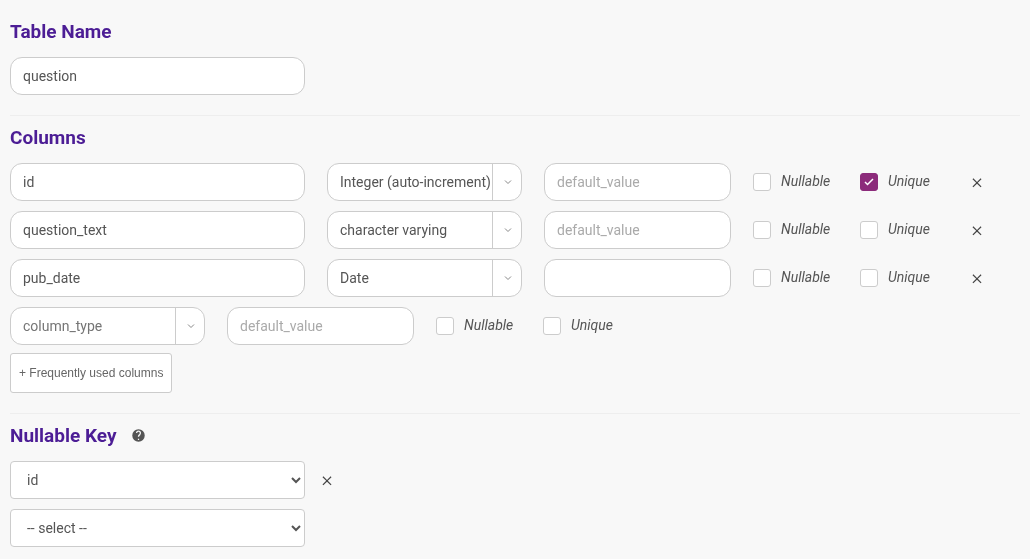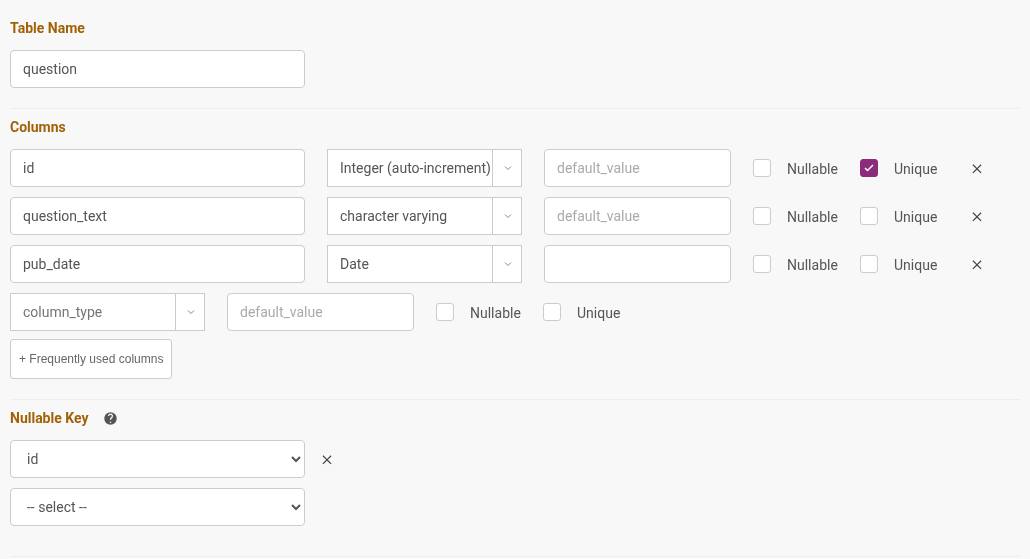--- a/index.html
+++ b/index.html
@@ -9,33 +9,33 @@
       color: #444;
       padding: 10px;
       font-size: 14px;
     }
     .section {
       padding: 10px 0 20px 0;
       border-bottom: 1px solid #eee;
     }
     .section-title {
       font-weight: 700;
-      color: #a16207;
+      color: #4c1d95;
       margin-bottom: 14px;
-      font-size: 14px;
+      font-size: 19px;
       display: flex;
       align-items: center;
       gap: 14px;
     }
     .text-input {
       width: 295px;
       height: 38px;
       padding: 8px 12px;
       border: 1px solid #ccc;
-      border-radius: 4px;
+      border-radius: 12px;
       background: #fff;
       font-size: 14px;
       color: #555;
       font-family: inherit;
     }
     .text-input::placeholder { color: #aaa; }
     .columns-list { display: flex; flex-direction: column; gap: 10px; }
     .column-row {
       display: flex;
       align-items: center;
@@ -44,43 +44,44 @@
     .col-name { width: 295px; }
     .select-wrap {
       position: relative;
       width: 195px;
     }
     .select-input {
       width: 100%;
       height: 38px;
       padding: 8px 12px;
       border: 1px solid #ccc;
-      border-radius: 0;
+      border-radius: 12px;
       background: #fff;
       font-size: 14px;
       color: #555;
       font-family: inherit;
     }
     .select-input.placeholder { color: #404040; }
     .chevron-btn {
       position: absolute;
       right: 0; top: 0; bottom: 0;
       width: 30px;
       border-left: 1px solid #ccc;
       display: flex;
       align-items: center;
       justify-content: center;
       cursor: pointer;
     }
     .col-default { width: 187px; }
     .checkbox-group {
       display: flex;
-      align-items: flex-end;
-      gap: 16px;
+      align-items: flex-start;
+      gap: 10px;
       width: 85px;
+      font-style: italic;
     }
     .checkbox {
       width: 18px;
       height: 18px;
       border: 1px solid #ccc;
       border-radius: 3px;
       background: #fff;
       display: flex;
       align-items: center;
       justify-content: center;

